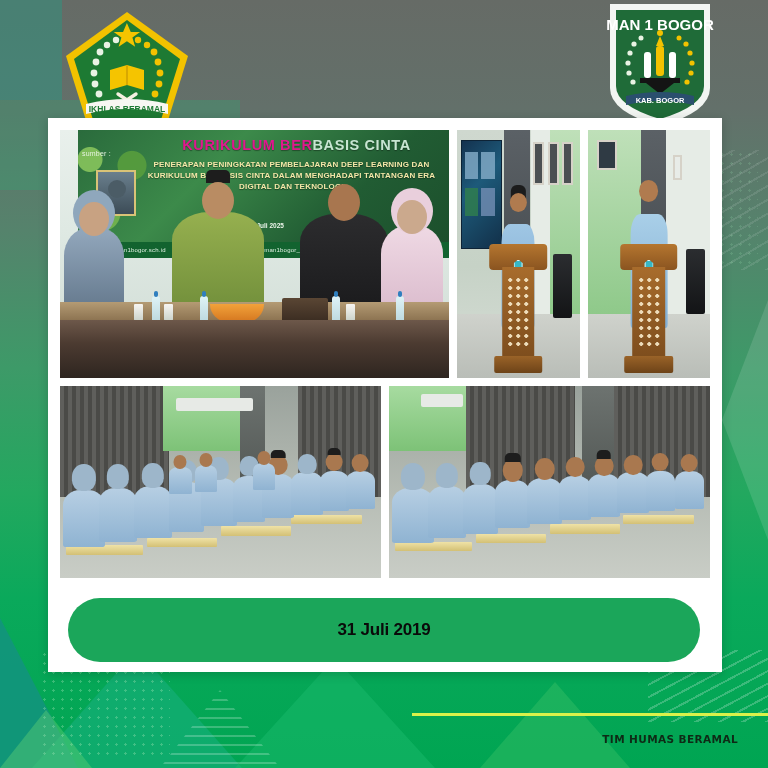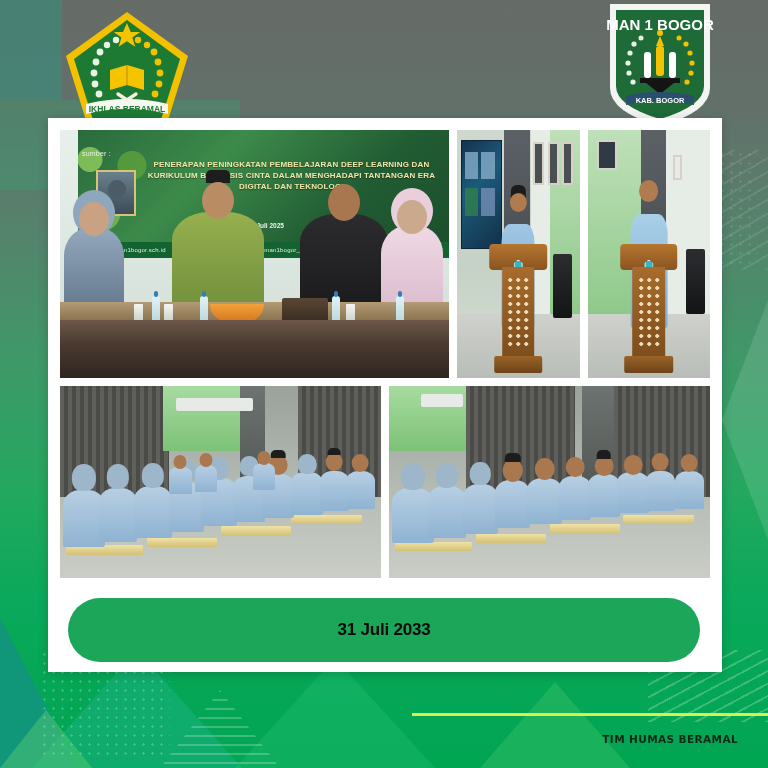--- a/index.html
+++ b/index.html
@@ -492,20 +492,23 @@
     <div class="grid-top">
 
       <div class="photo p-main">
         <div class="stage-bg"></div>
         <div class="screen-green"></div>
         <div class="screen-leafs"></div>
 
         <div class="scr-sumber">sumber :</div>
         <div class="scr-photo"></div>
 
+        <div class="scr-title">
+          <span>KURIKULUM BER</span><span class="w2">BASIS CINTA</span>
+        </div>
 
         <div class="scr-sub">PENERAPAN PENINGKATAN PEMBELAJARAN DEEP LEARNING DAN KURIKULUM BERBASIS CINTA DALAM MENGHADAPI TANTANGAN ERA DIGITAL DAN TEKNOLOGI</div>
 
         <div class="scr-date">Bogor, 31 Juli 2025</div>
 
         <div class="scr-social">
           <span class="soc-ico"></span>
           <span>www.man1bogor.sch.id</span>
           <span class="soc-ico"></span>
           <span>MAN 1 BOGOR</span>
@@ -694,18 +697,18 @@
             <span class="hd"></span>
           </div>
         <div class="rowperson male" style="left:89%; bottom:36%; width:9%;  height:20%">
             <span class="hd"></span>
           </div>
       </div>
     </div>
   </div>
 
   <div class="caption">
-    <div class="l2">31 Juli 2033</div>
+    <div class="l2">31 Juli 2019</div>
   </div>
 
   <div class="credit">TIM HUMAS BERAMAL</div>
 
 </div>
 
 </body></html>

